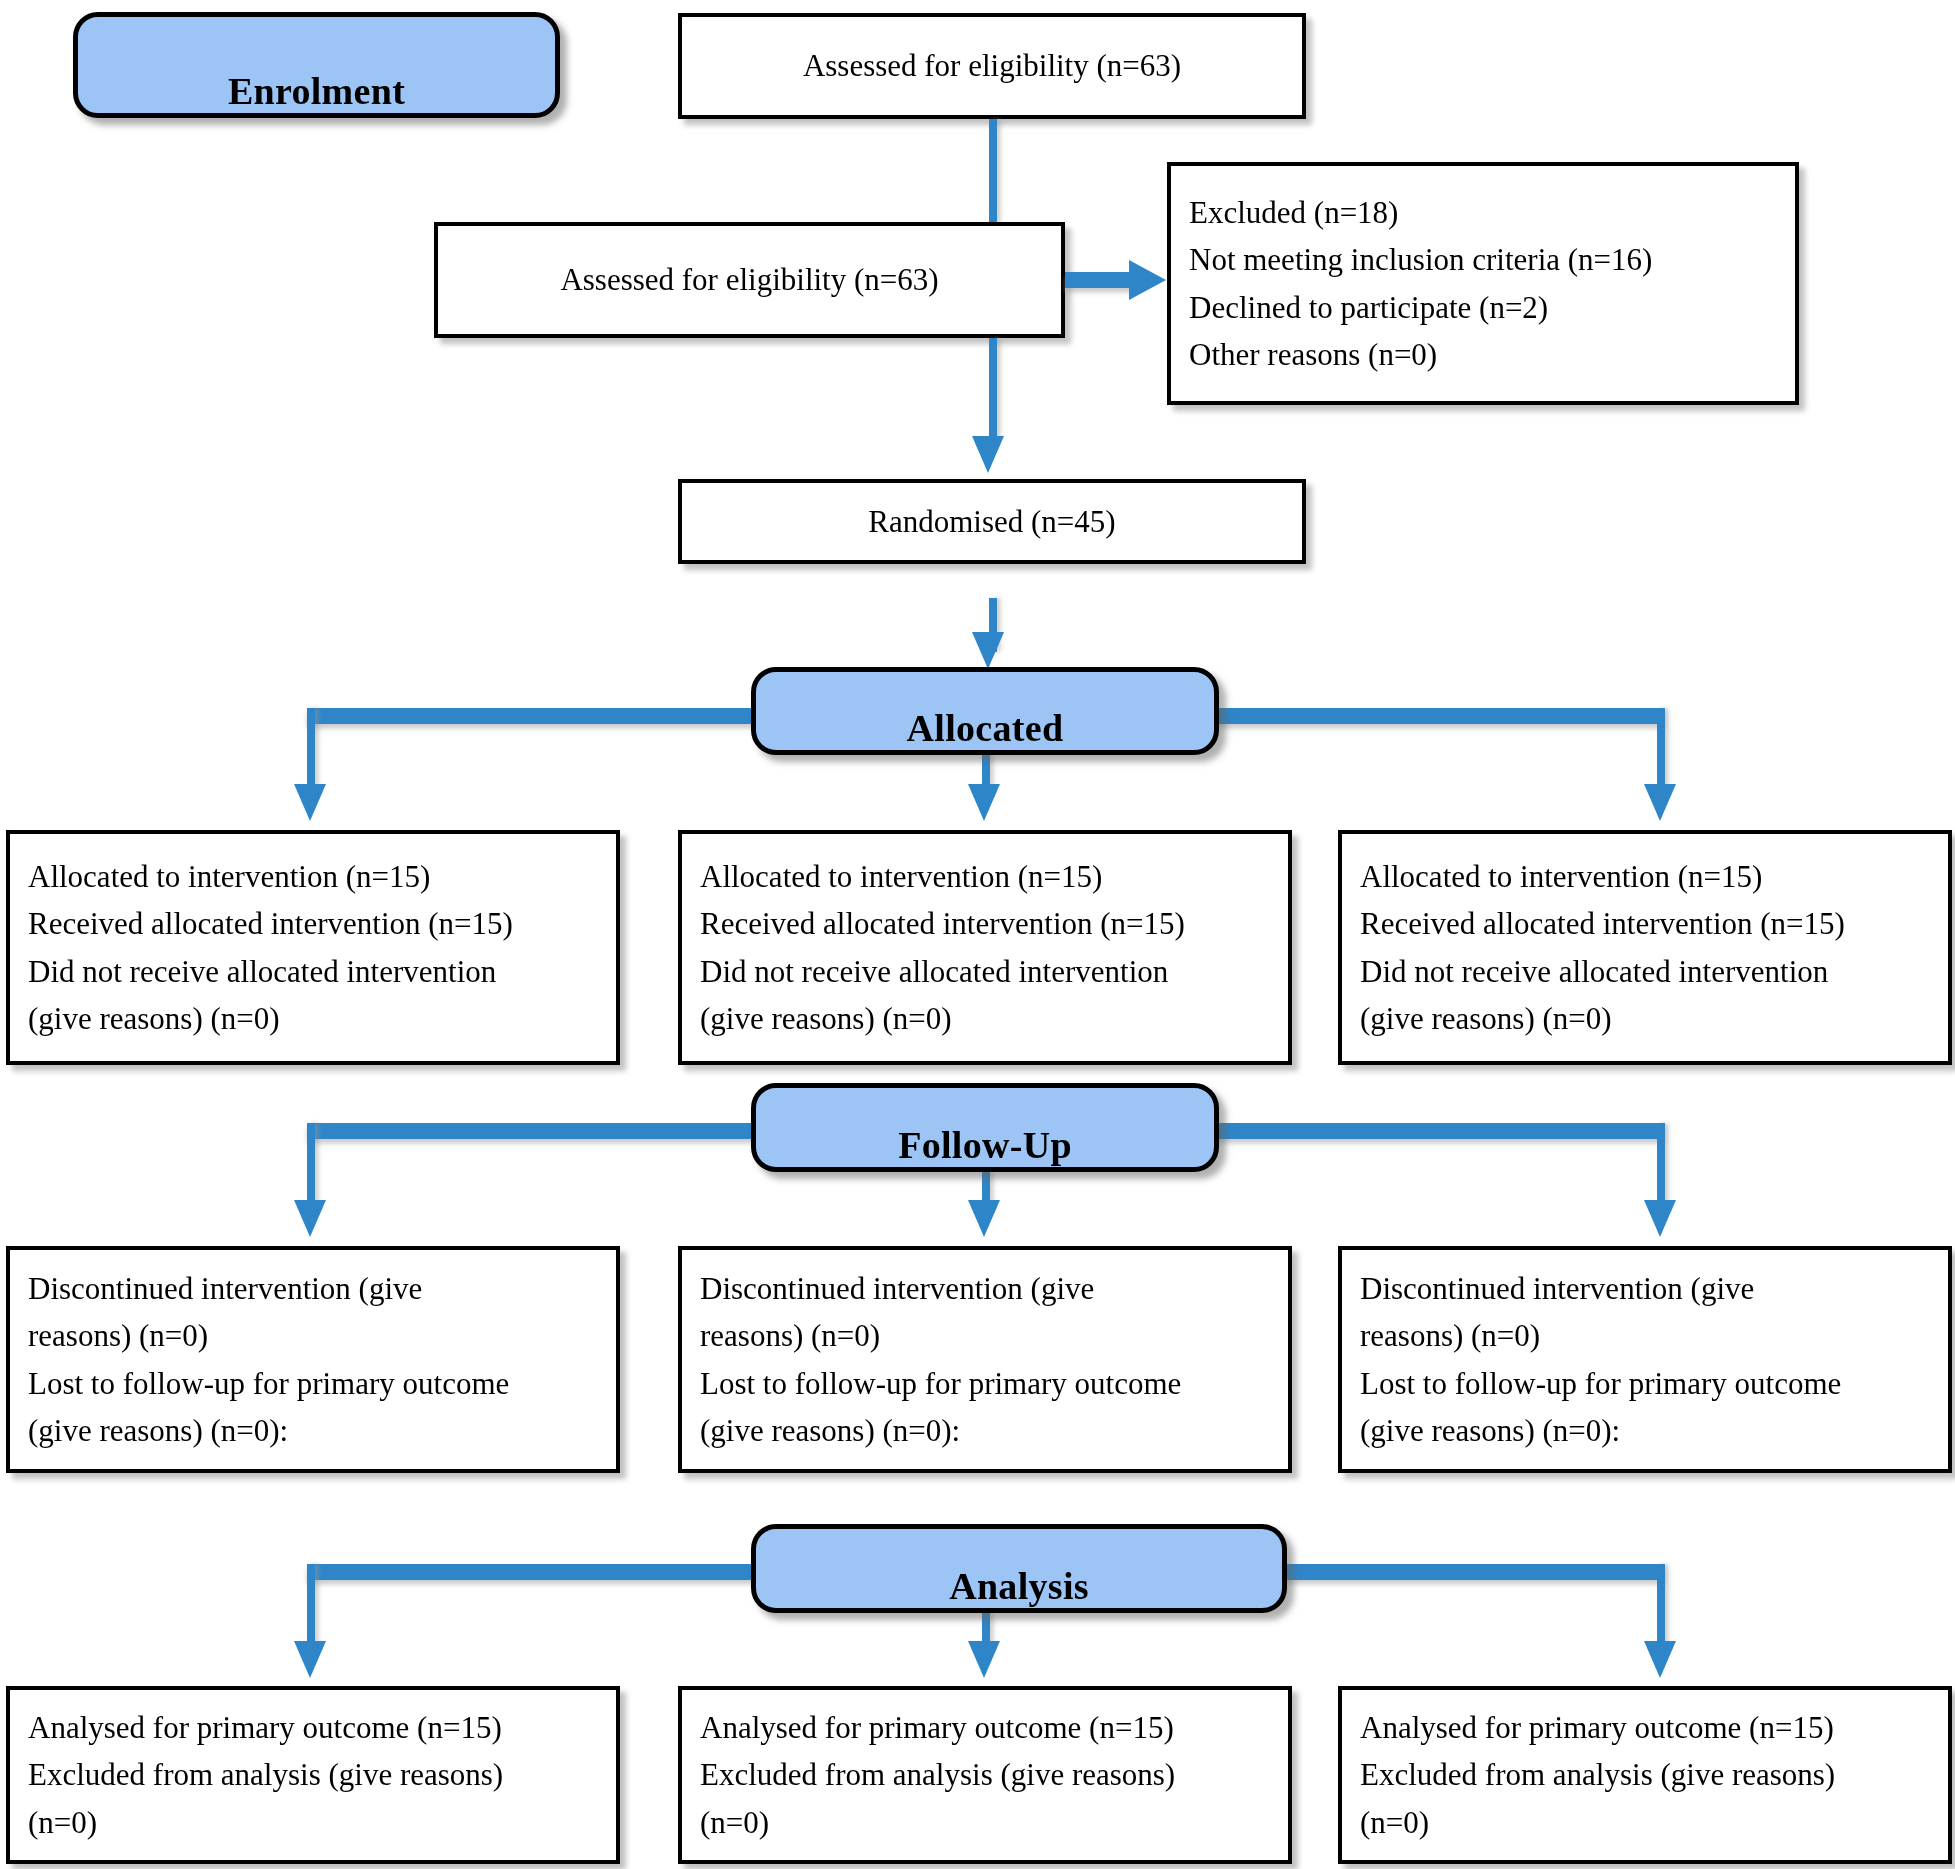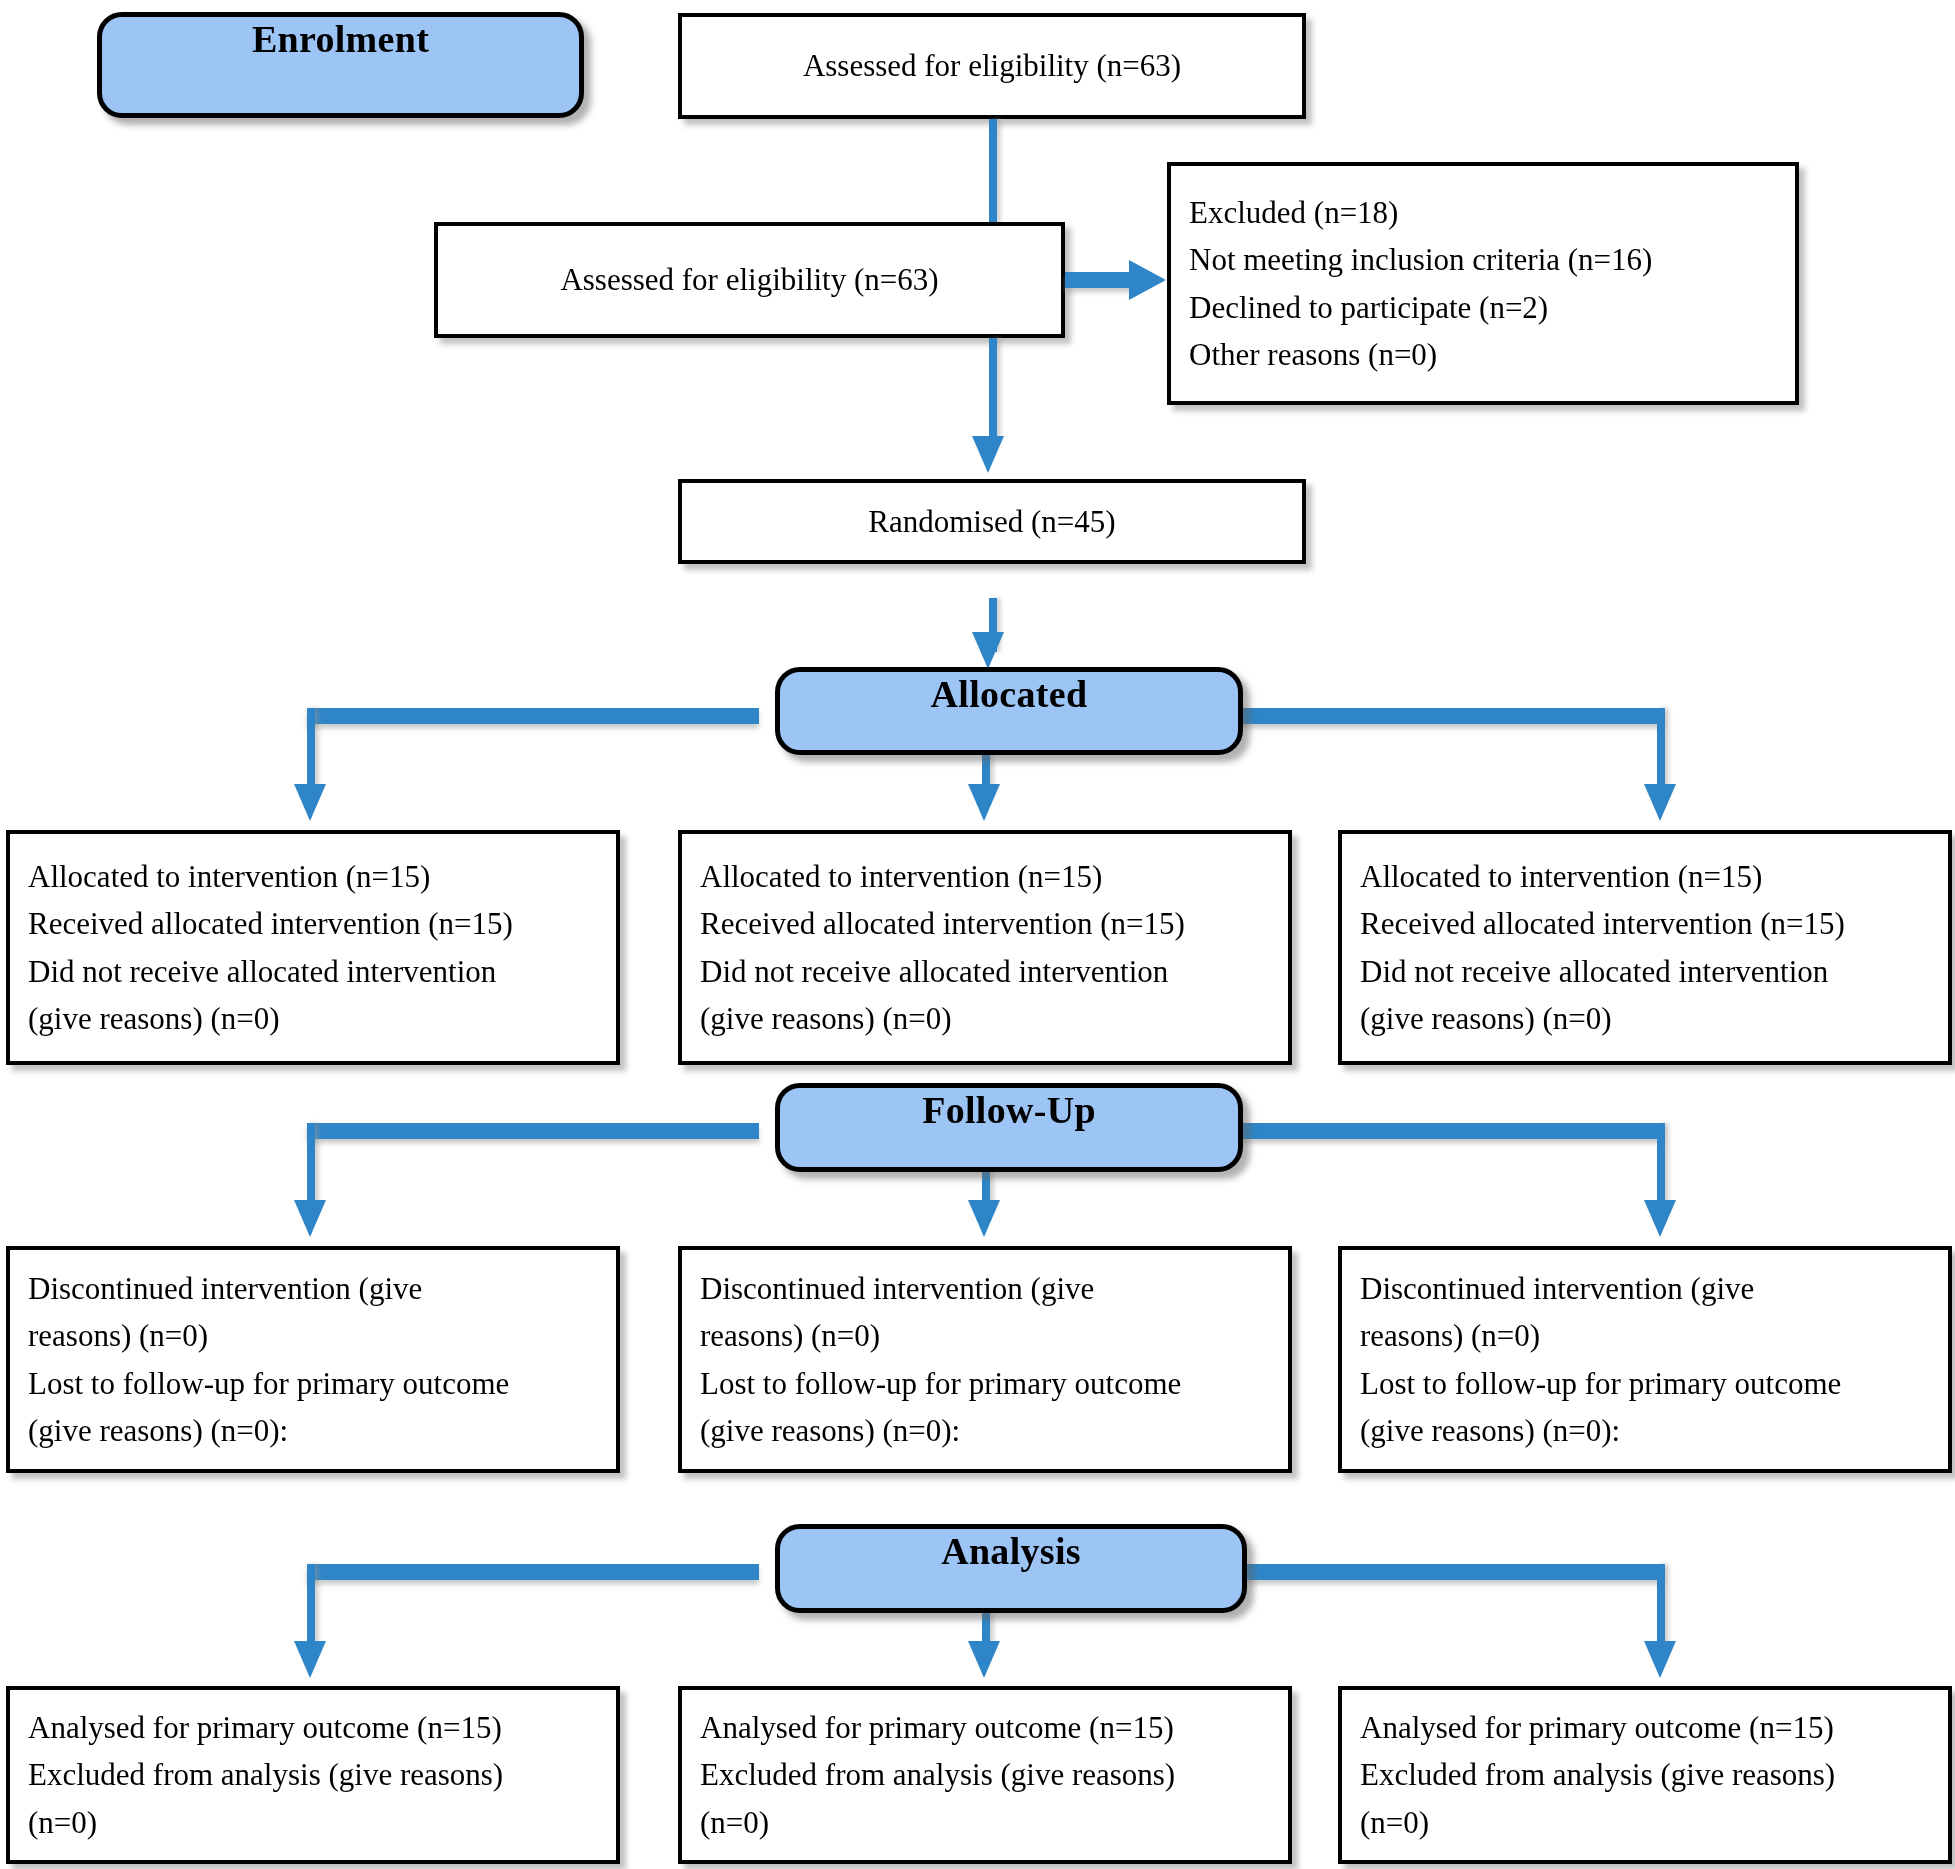--- a/index.html
+++ b/index.html
@@ -32,25 +32,24 @@
   .box.left .txt{text-align:left;padding-left:18px;padding-right:25px;}
 
   
   .banner{
     position:absolute;
     box-sizing:border-box;
     background:#9CC5F6;
     border:5.4px solid #000000;
     border-radius:25px;
     display:flex;
-    align-items:flex-start;
+    align-items:flex-end;
     justify-content:center;
     box-shadow:6.5px 6.5px 6px rgba(100,100,100,0.5);
     z-index:5;
-    margin-left:24px;
   }
   .banner .txt{
     font-size:38px;
     font-weight:bold;
     color:#000000;
     letter-spacing:0.3px;
   }
 
   
   .vline{position:absolute;background:#2E86C8;width:7.7px;box-shadow:3.6px 0 4.2px rgba(150,150,150,0.45);}
@@ -166,21 +165,21 @@
 Lost to follow-up for primary outcome
 (give reasons) (n=0):</span>
   </div>
   <div class="box left" style="left:1338px;top:1246px;width:614px;height:227px;">
     <span class="txt">Discontinued intervention (give
 reasons) (n=0)
 Lost to follow-up for primary outcome
 (give reasons) (n=0):</span>
   </div>
 
-  <div class="banner" style="left:751px;top:1524px;width:472px;height:89px;">
+  <div class="banner" style="left:751px;top:1524px;width:536px;height:89px;">
     <span class="txt">Analysis</span>
   </div>
 
   <div class="hthick" style="left:307px;top:1564px;width:452px;"></div>
   <div class="hthick" style="left:1212px;top:1564px;width:452px;"></div>
   <div class="vline" style="left:307px;top:1564px;height:88px;"></div>
   <div class="vline" style="left:982px;top:1612px;height:40px;"></div>
   <div class="vline" style="left:1657px;top:1564px;height:88px;"></div>
   <div class="arrow-down" style="left:294px;top:1641px;"></div>
   <div class="arrow-down" style="left:968px;top:1641px;"></div>

